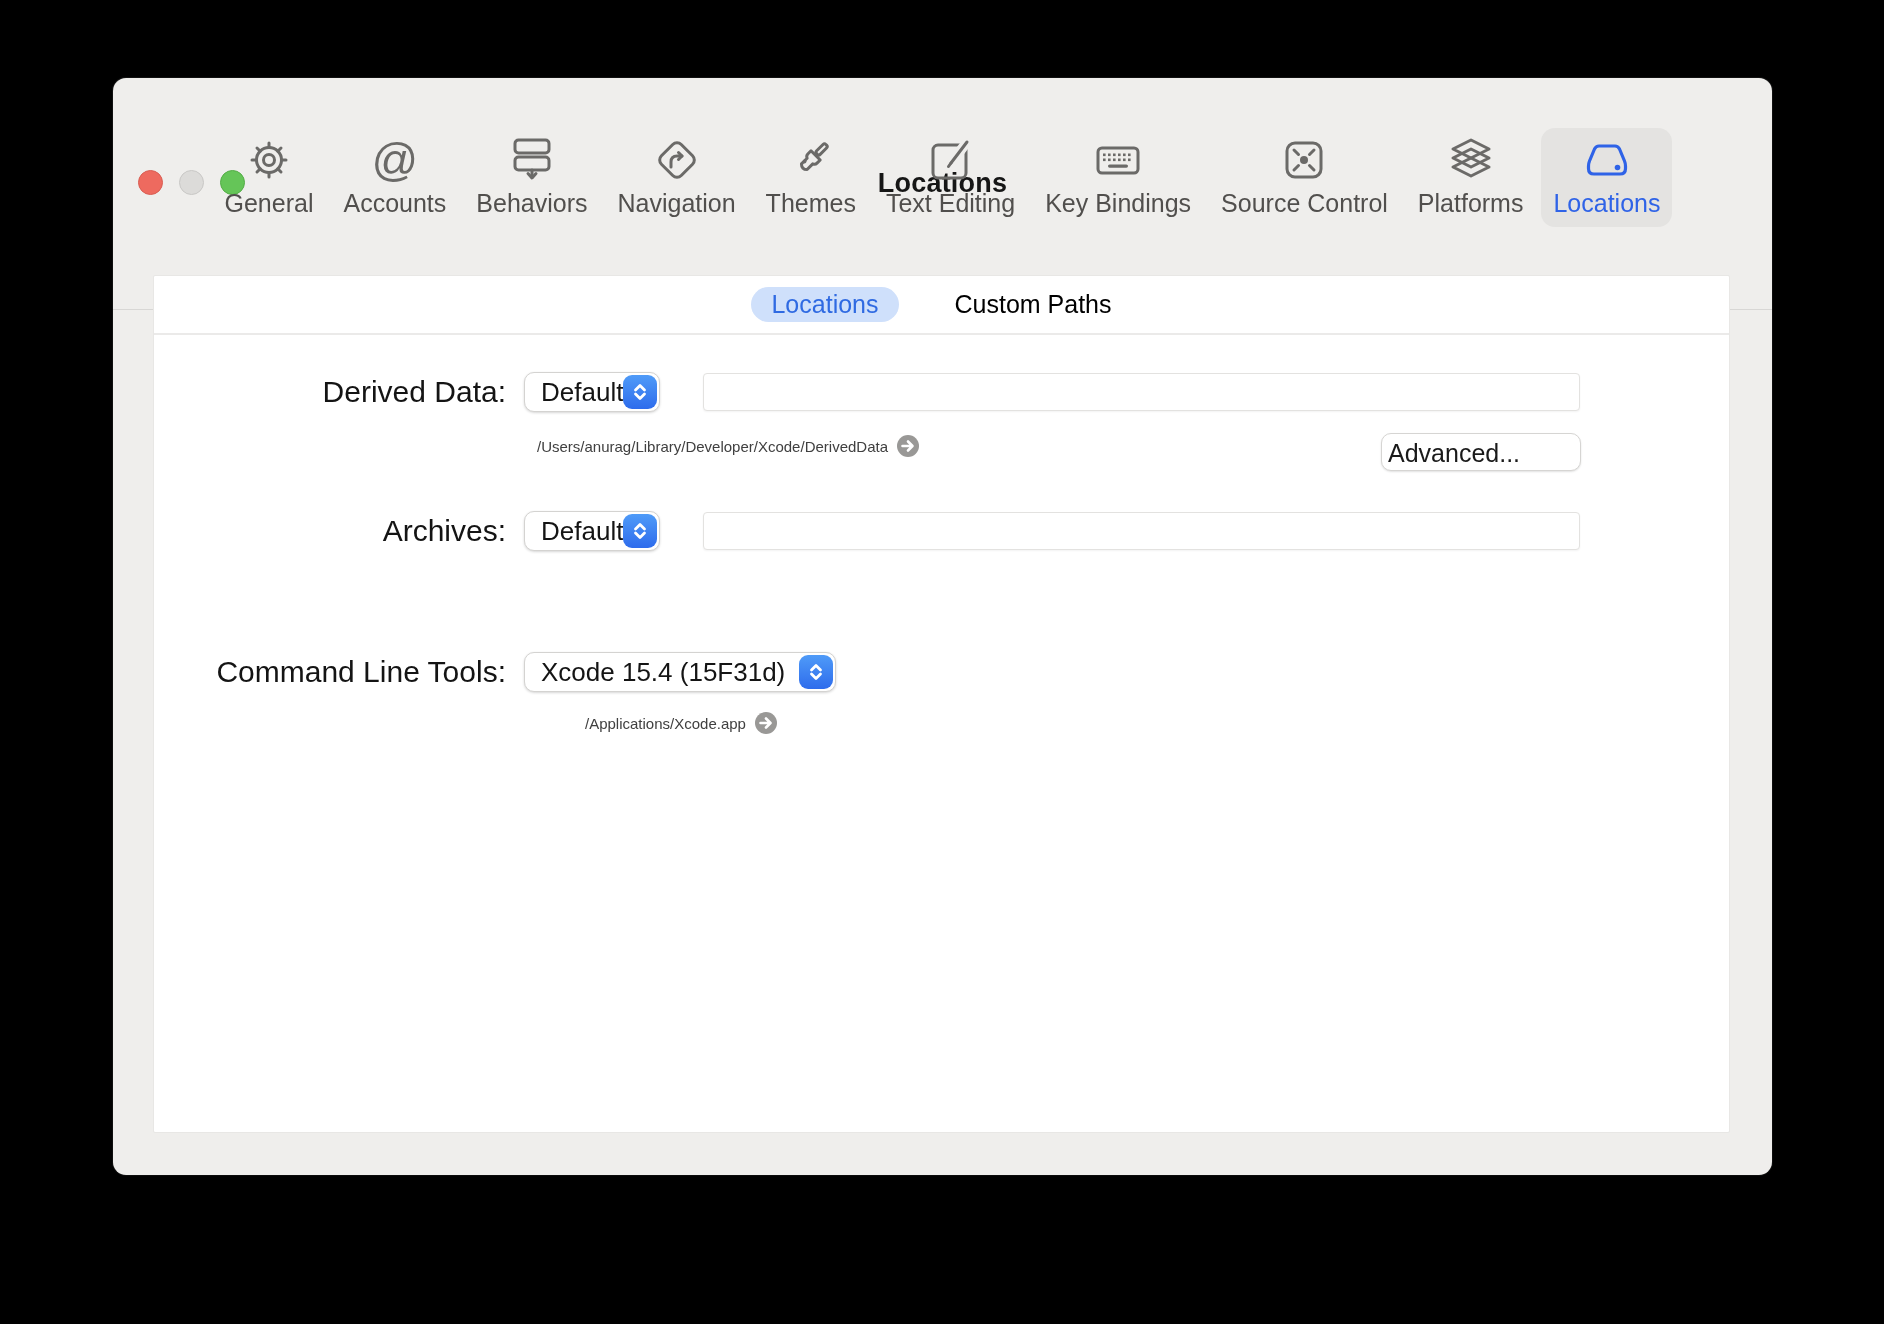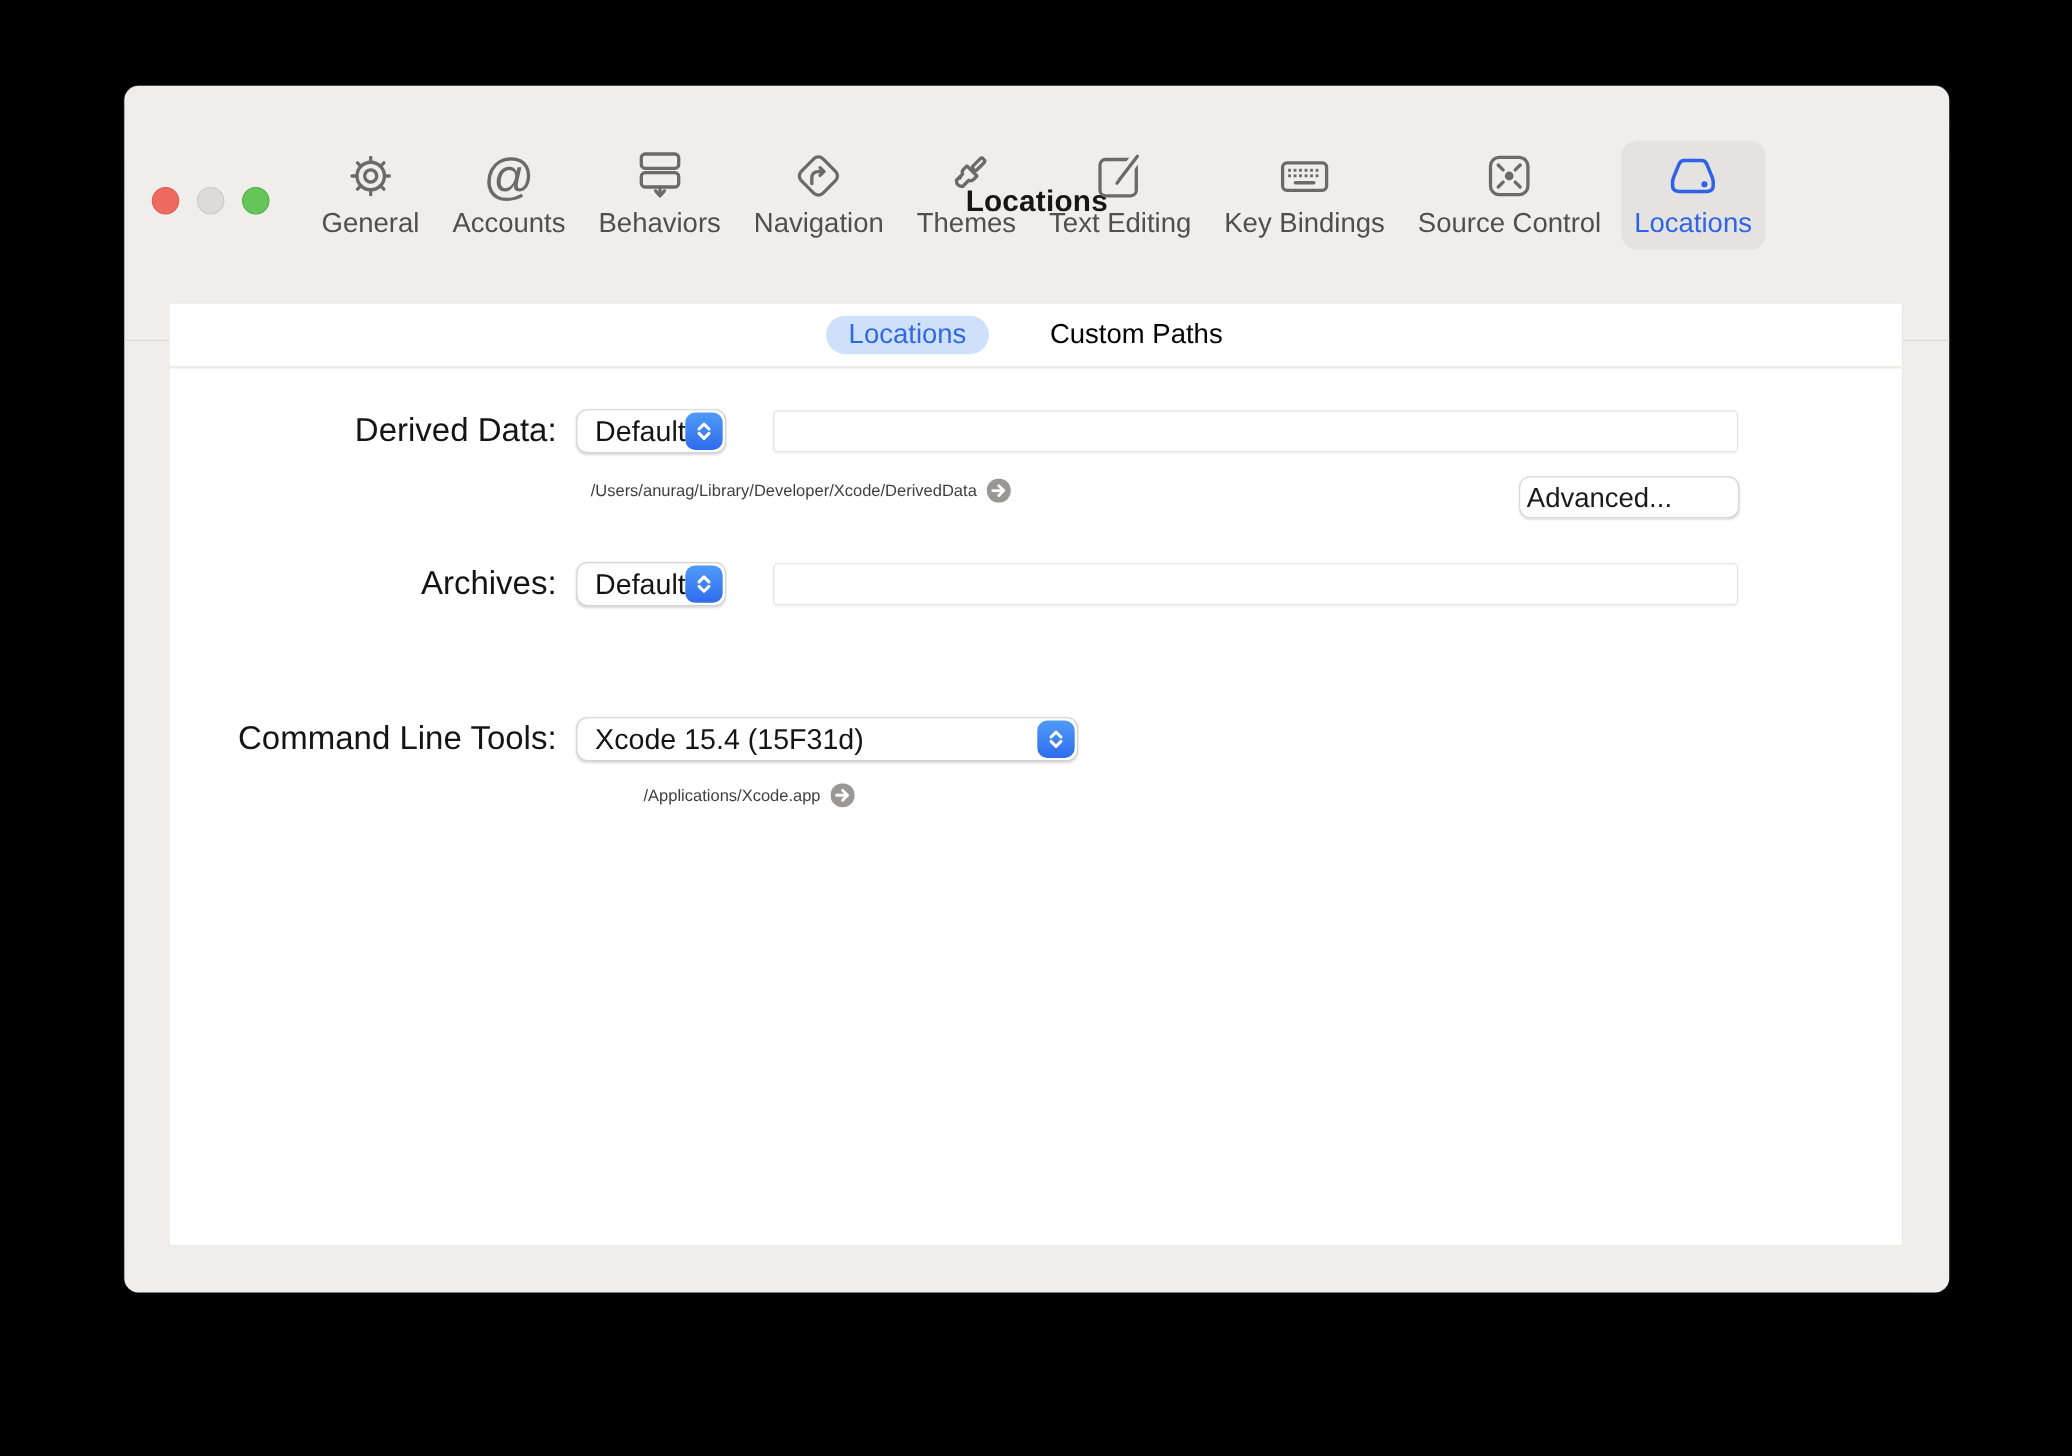--- a/index.html
+++ b/index.html
@@ -64,21 +64,21 @@
   }
   .popup .val{
     position:absolute;left:16px;top:0;line-height:38px;font-size:26px;color:#141414;white-space:nowrap;
   }
   .popup .chev{
     position:absolute;right:2px;top:2px;width:34px;height:34px;border-radius:9px;
     background:linear-gradient(180deg,#4f9bf8,#2e6cec);
     display:flex;align-items:center;justify-content:center;
   }
   .popup.w-default{width:136px;}
-  .popup.w-clt{width:456px;}
+  .popup.w-clt{width:312px;}
   .tfield{
     position:absolute;left:549px;top:1px;width:877px;height:38px;
     background:#fff;border:1px solid #e3e2e0;border-radius:4px;box-sizing:border-box;
     box-shadow:0 1px 2px rgba(0,0,0,.05);
     font-family:"Liberation Sans", sans-serif;font-size:24px;color:#141414;padding:0 10px;
     outline:none;
   }
   .pathline{
     position:absolute;left:383px;height:26px;
     display:flex;align-items:center;gap:9px;
@@ -219,20 +219,30 @@
           <circle class="stf" cx="23" cy="23" r="4"></circle>
           <line class="st" x1="13" y1="13" x2="17.5" y2="17.5"></line>
           <line class="st" x1="33" y1="13" x2="28.5" y2="17.5"></line>
           <line class="st" x1="13" y1="33" x2="17.5" y2="28.5"></line>
           <line class="st" x1="33" y1="33" x2="28.5" y2="28.5"></line>
         </svg>
       </div>
       <span class="tb-label">Source Control</span>
     </div>
 
+    <div class="tb-item">
+      <div class="ic">
+        <svg width="46" height="46" viewBox="0 0 46 46">
+          <path class="st" d="M23,3 L41,12 L23,21 L5,12 Z"></path>
+          <path class="st" d="M23,12 L41,21 L23,30 L5,21 Z"></path>
+          <path class="st" d="M23,21 L41,30 L23,39 L5,30 Z"></path>
+        </svg>
+      </div>
+      <span class="tb-label">Platforms</span>
+    </div>
 
     <div class="tb-item selected">
       <div class="ic">
         <svg width="46" height="46" viewBox="0 0 46 46">
           <path class="stb" d="M15,9 H31 Q34,9 35.5,12 L40.5,24 Q41.5,26.5 41.5,29 V31.5 Q41.5,37 36,37 H10 Q4.5,37 4.5,31.5 V29 Q4.5,26.5 5.5,24 L10.5,12 Q12,9 15,9 Z"></path>
           <circle class="stbf" cx="33.5" cy="30.5" r="2.8"></circle>
         </svg>
       </div>
       <span class="tb-label">Locations</span>
     </div>

